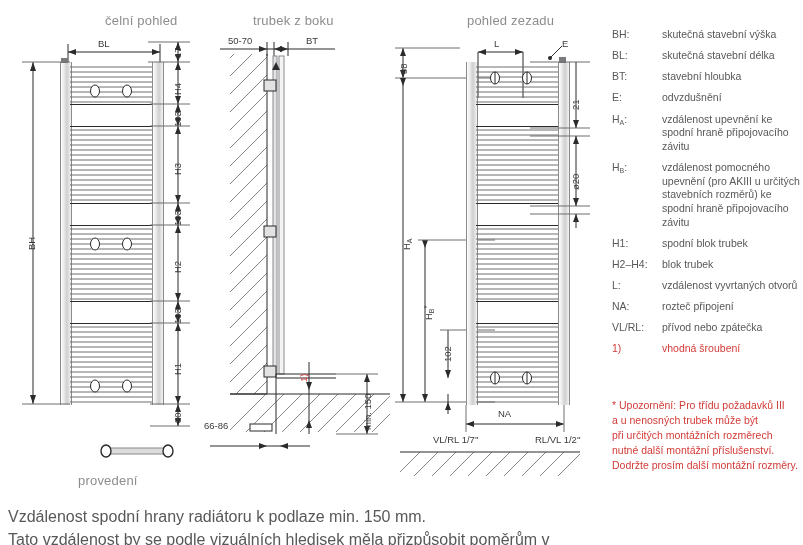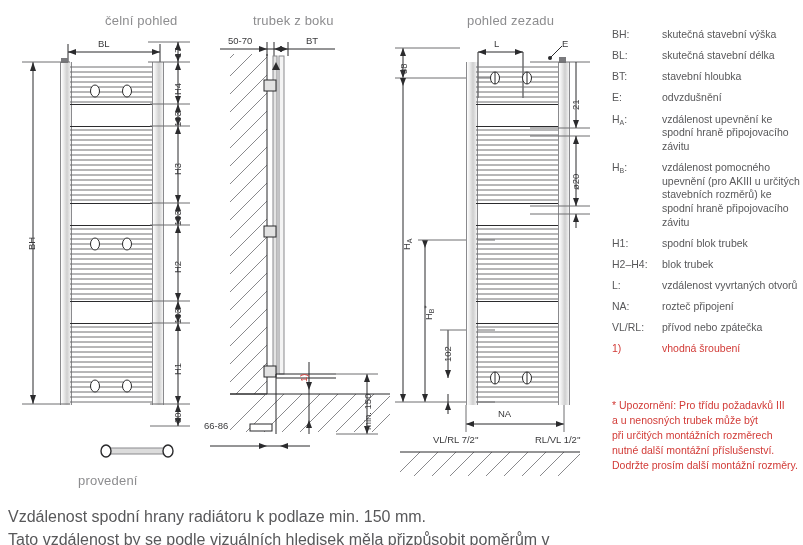--- a/index.html
+++ b/index.html
@@ -477,21 +477,21 @@
   <div class="dim abs v" style="left:180px;top:190px;">ø20</div>
 
   <div class="dim abs" style="left:108px;top:408px;">NA</div>
   <svg style="left:0;top:0;width:215px;height:470px;">
     <line x1="76" y1="424" x2="174" y2="424" class="stroke"></line>
     <polygon points="76,424 84,421 84,427" class="fill-d"></polygon>
     <polygon points="174,424 166,421 166,427" class="fill-d"></polygon>
     <line x1="76" y1="405" x2="76" y2="432" class="stroke-l"></line>
     <line x1="174" y1="405" x2="174" y2="432" class="stroke-l"></line>
   </svg>
-  <div class="dim abs" style="left:43px;top:434px;">VL/RL 7/2''</div>
+  <div class="dim abs" style="left:43px;top:434px;">VL/RL 1/7''</div>
   <div class="dim abs" style="left:145px;top:434px;">RL/VL 1/2''</div>
 
   <svg style="left:0;top:0;width:215px;height:470px;">
     <clipPath id="rfclip">
         <rect x="10" y="452" width="180" height="24"></rect>
       </clipPath>
     <g clip-path="url(#rfclip)" stroke="#8a8a8d" stroke-width="1">
       <line x1="0" y1="482" x2="32" y2="450"></line>
         <line x1="18" y1="482" x2="50" y2="450"></line>
       <line x1="36" y1="482" x2="68" y2="450"></line>

